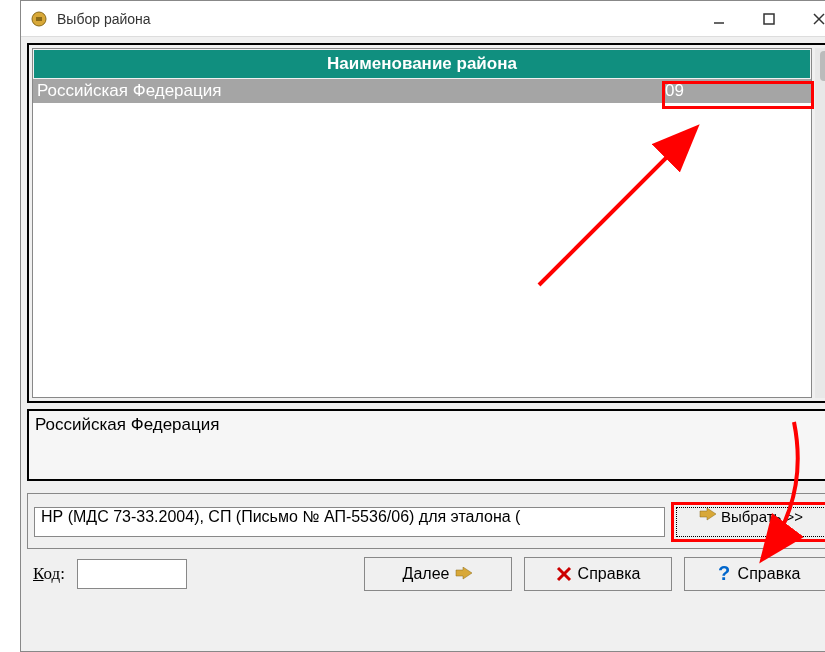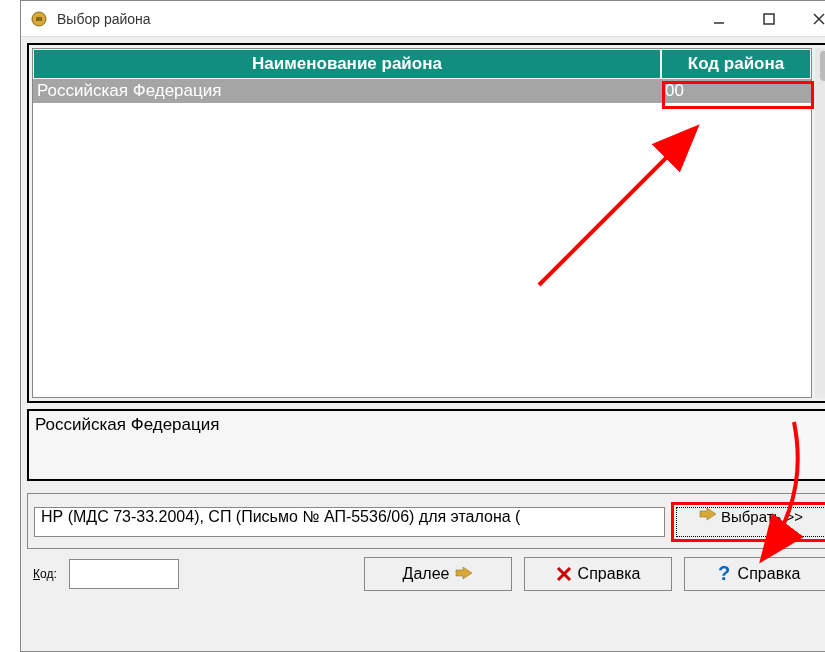--- a/index.html
+++ b/index.html
@@ -34,21 +34,21 @@
 
   .selected-frame { border: 2px solid #000; margin-top: 6px; padding: 4px 6px; height: 72px; background: #f6f6f6; font-size: 17px; }
 
   .variants-group { margin-top: 12px; border: 1px solid #888; padding: 8px 6px 6px 6px; position: relative; display: flex; align-items: center; gap: 6px; }
   .variants-group .legend { position: absolute; top: -11px; left: 8px; background: #f0f0f0; padding: 0 4px; font-size: 15px; }
   .variants-input { flex: 1; height: 30px; border: 1px solid #888; background: #fff; padding: 0 6px; font-size: 16px; overflow: hidden; white-space: nowrap; text-overflow: clip; }
   .choose-btn-wrap { border: 3px solid #ff0000; padding: 2px; }
   .choose-btn { height: 30px; width: 150px; border: 1px dotted #000; background: #f0f0f0; display: flex; align-items: flex-start; justify-content: center; gap: 4px; font-size: 15px; cursor: pointer; }
 
   .bottom-bar { display: flex; align-items: center; gap: 12px; padding: 8px 6px; }
-  .code-label { font-size: 12px; }
+  .code-label { font-size: 17px; font-family: Liberation Serif, serif; }
   .code-label u { text-decoration: underline; }
   .code-input { width: 110px; height: 30px; border: 1px solid #888; background: #fff; padding: 0 4px; }
   .btnrow { display: flex; gap: 12px; margin-left: auto; }
   .btn { height: 34px; width: 148px; border: 1px solid #888; background: #f0f0f0; display: flex; align-items: center; justify-content: center; gap: 6px; font-size: 16px; cursor: pointer; }
   .btn .bicon { display: inline-flex; }
 </style>
 </head>
 <body>
 
 <div class="window">
@@ -81,26 +81,25 @@
     </div>
   </div>
 
   <div class="content">
 
     <div class="table-frame">
       <div class="table-wrap">
         <div class="table-inner">
           <div class="table-header">
             <div class="th name">Наименование района</div>
-            <div class="th code">Код района</div>
           </div>
           <div class="table-body">
             <div class="row">
               <div class="cell name">Российская Федерация</div>
-              <div class="cell code">00</div>
+              <div class="cell code">09</div>
             </div>
           </div>
         </div>
         <div class="scrollbar">
             <div class="thumb"></div>
           </div>
       </div>
       <div class="highlight-code"></div>
       <svg class="arrow-svg" style="left:470px; top:60px;" width="300" height="200">
         <defs>

